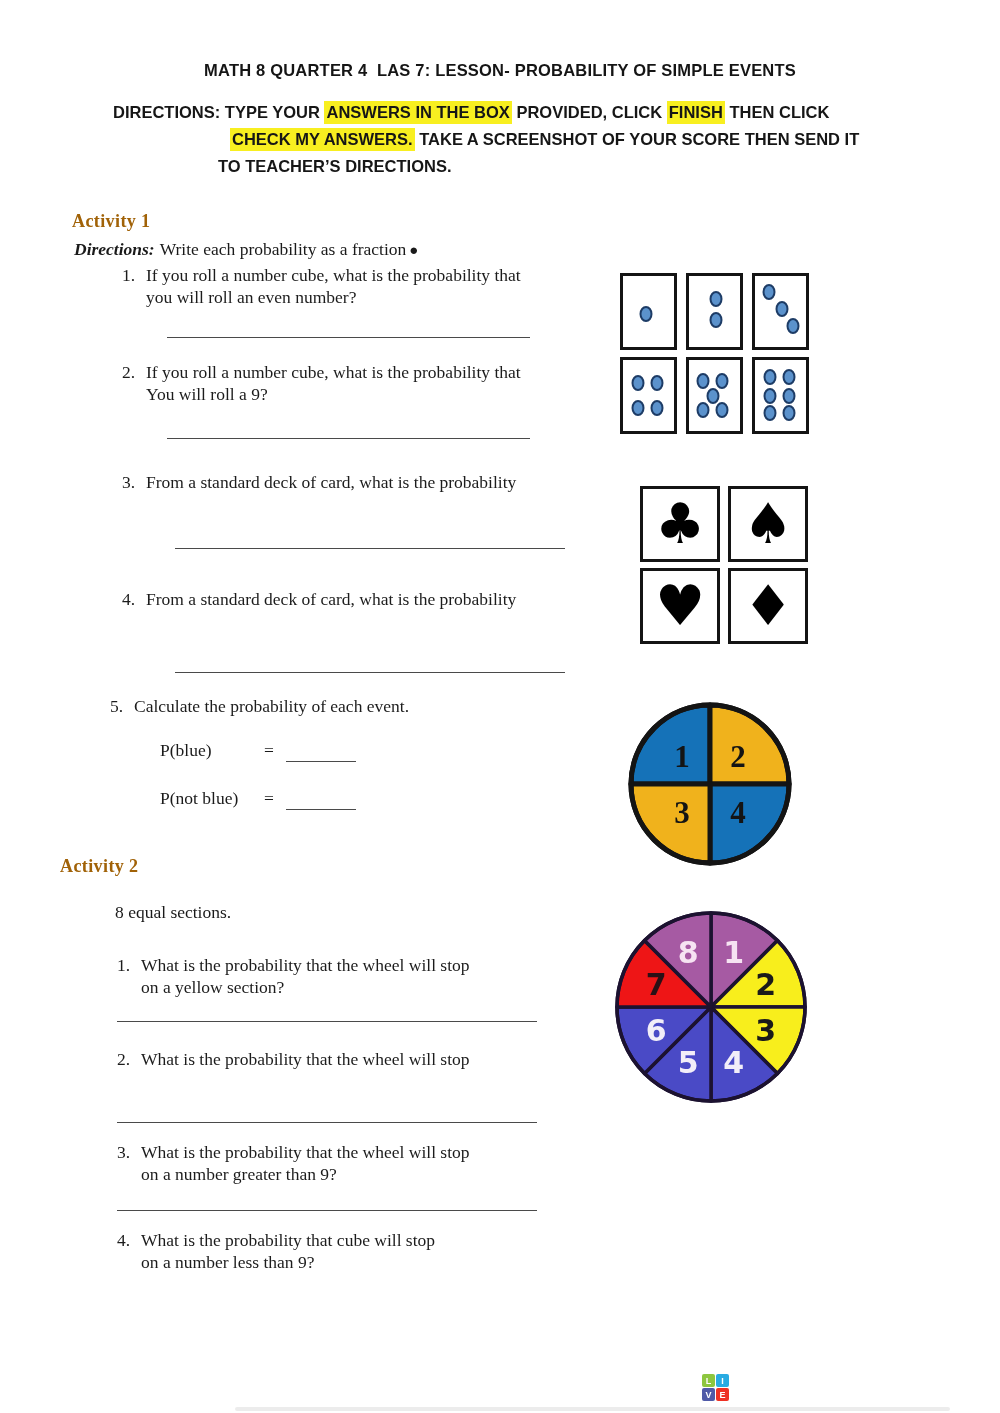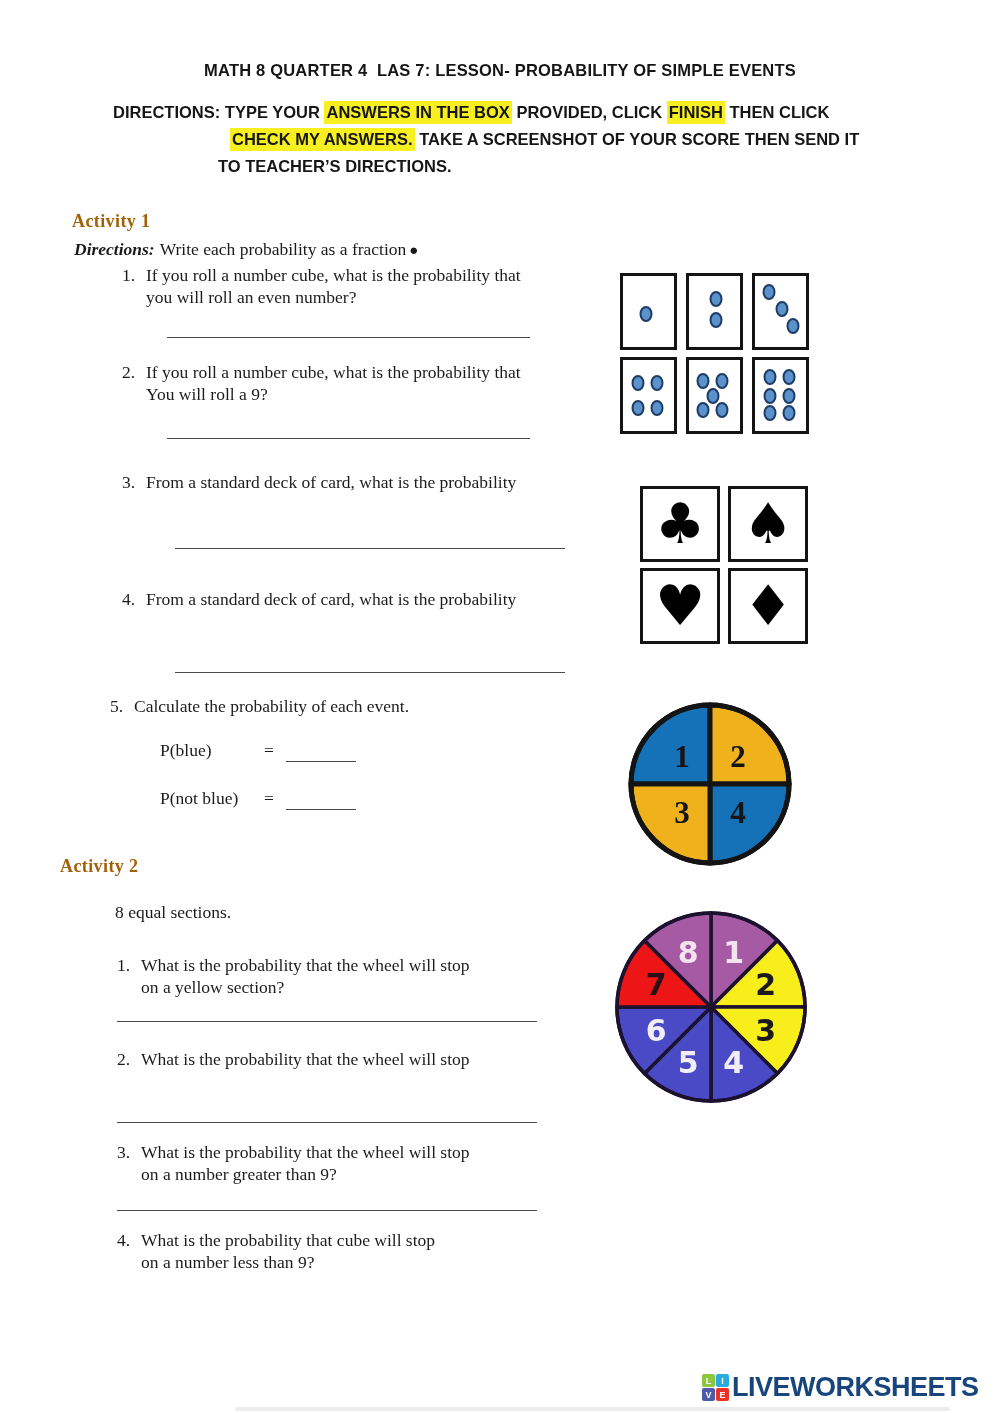--- a/index.html
+++ b/index.html
@@ -287,16 +287,15 @@
       <circle cx="99" cy="99" r="94" fill="none" stroke="#1c1230" stroke-width="3.5"></circle>
     </svg></div>
 
 <div id="logo">
   <div id="logo-tiles">
     <span class="tile" style="background: rgb(141, 198, 63);">L</span>
     <span class="tile" style="background: rgb(41, 171, 226);">I</span>
     <span class="tile" style="background: rgb(79, 90, 168);">V</span>
     <span class="tile" style="background: rgb(238, 49, 36);">E</span>
   </div>
-  <span id="brand">LIVEWORKSHEETS</span>
 </div>
 
 <div id="scan-smudge"></div>
 
 </body></html>

